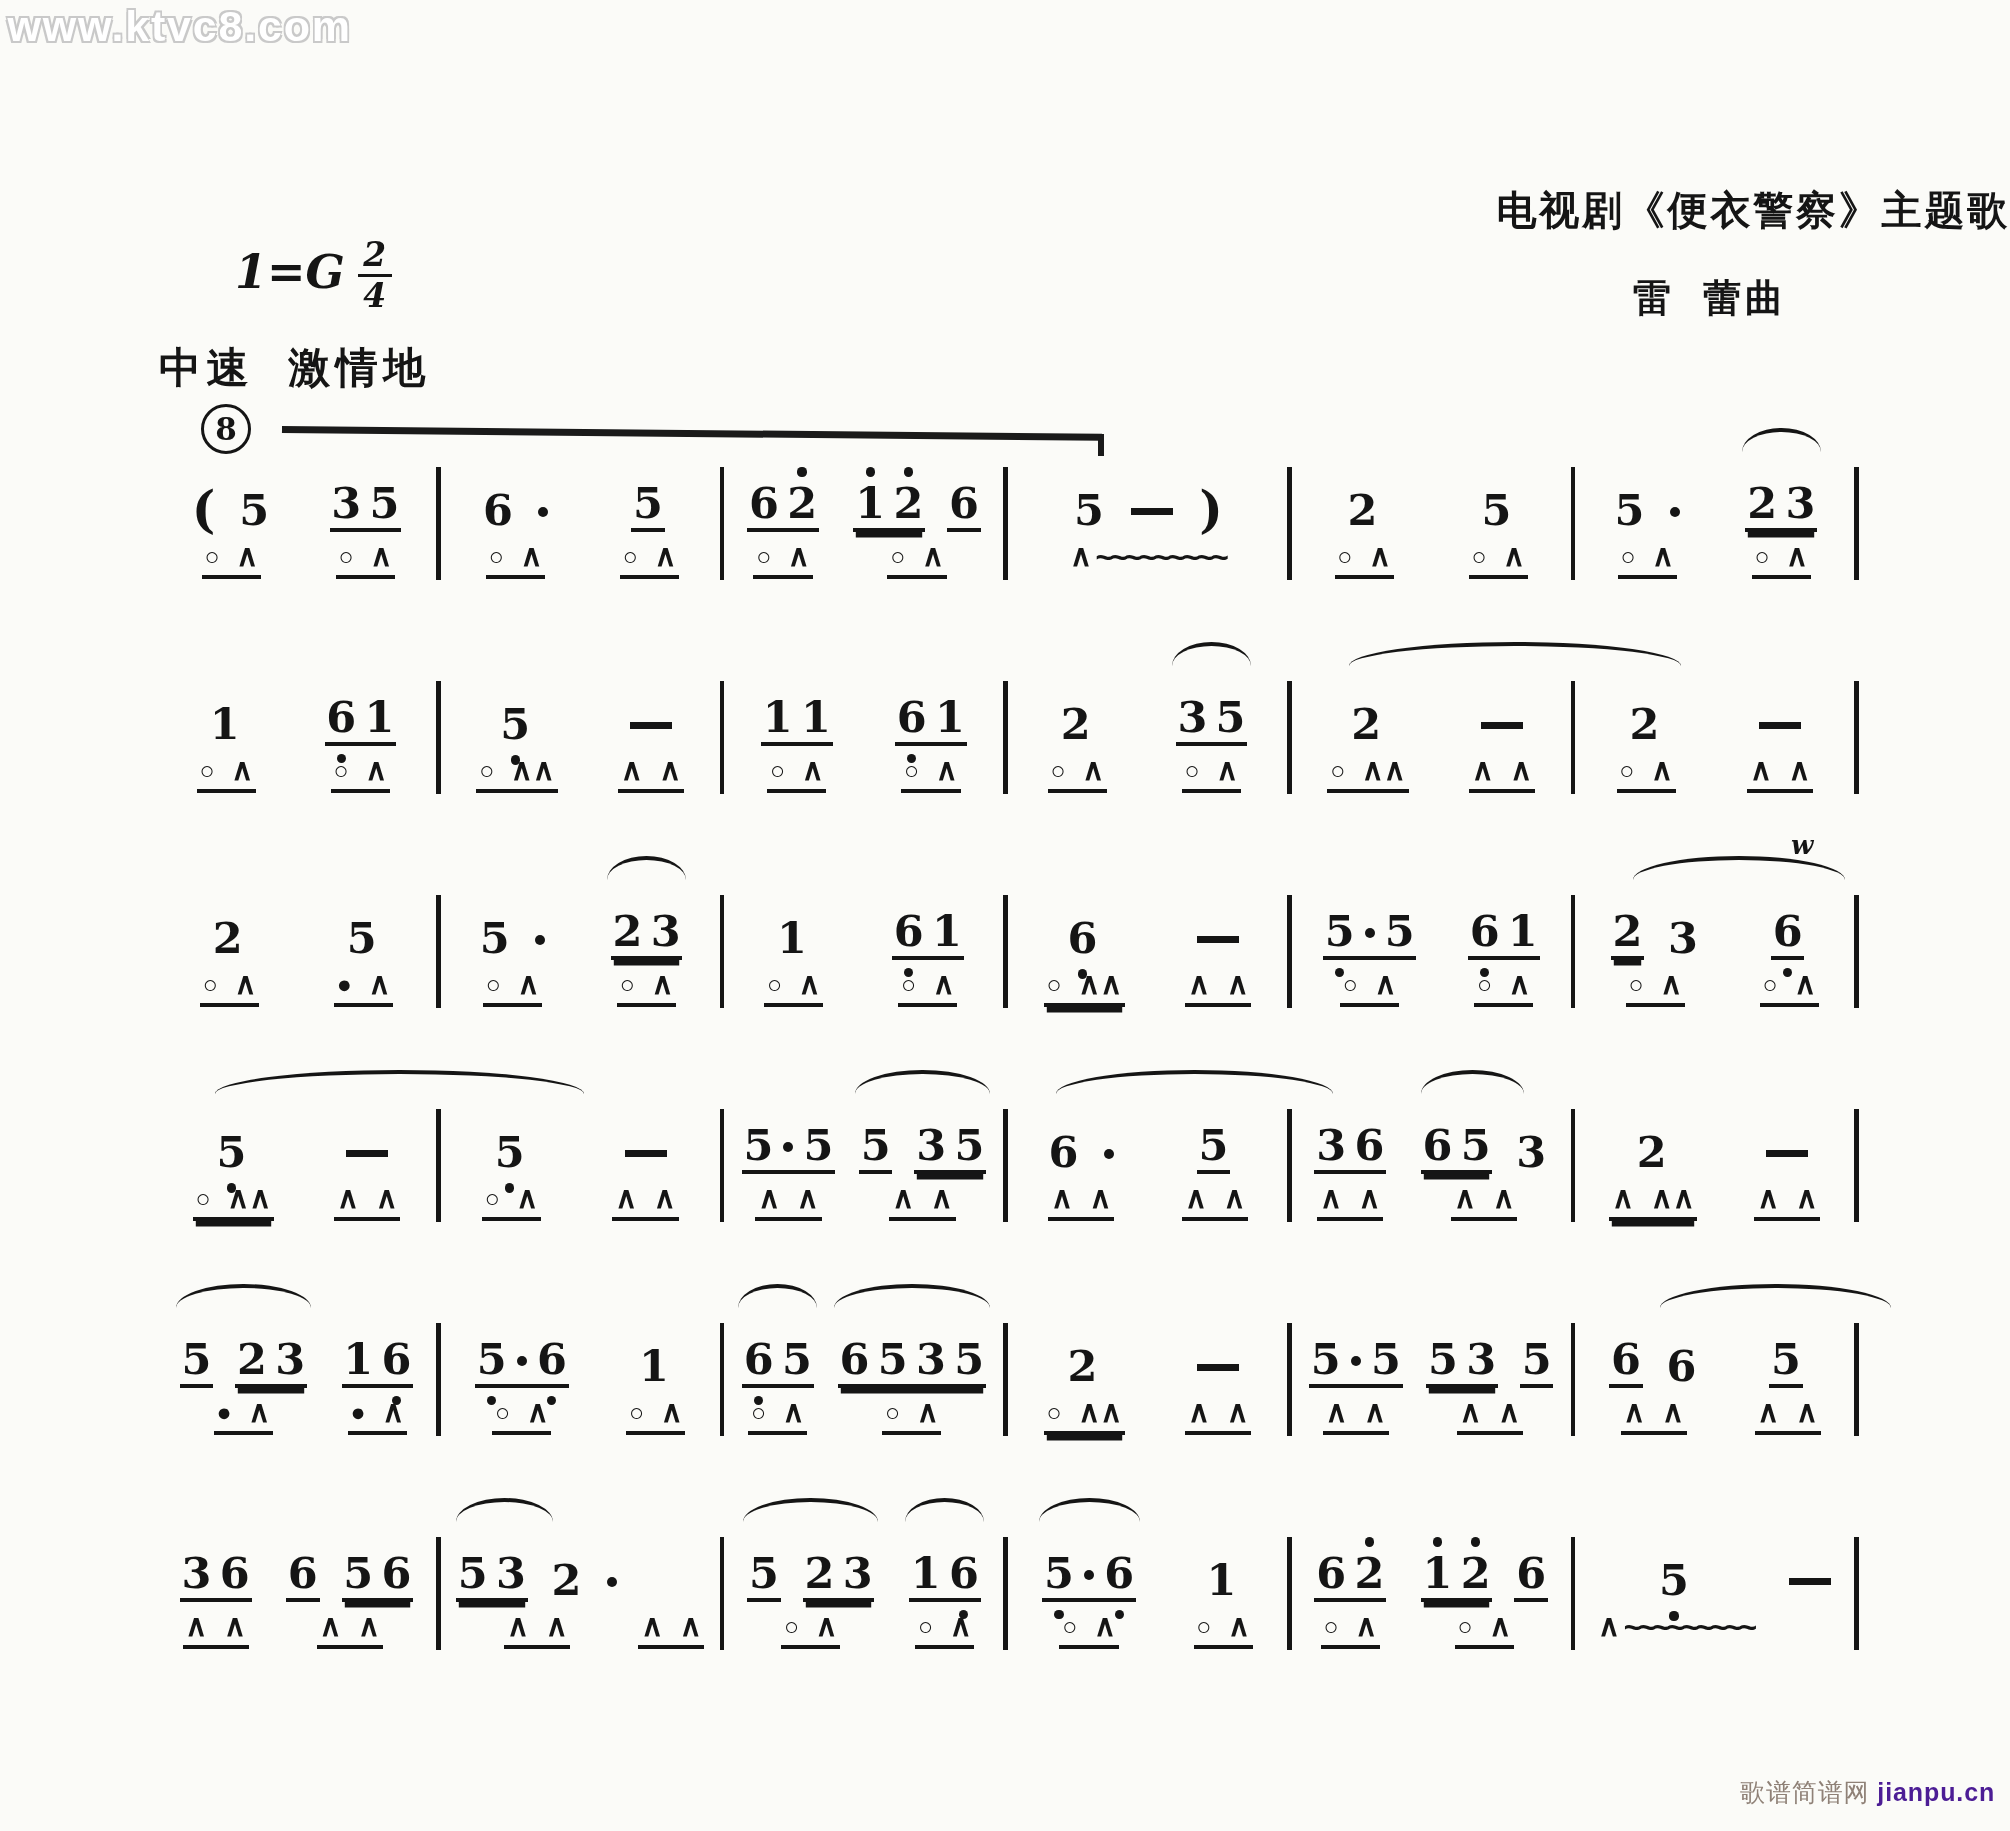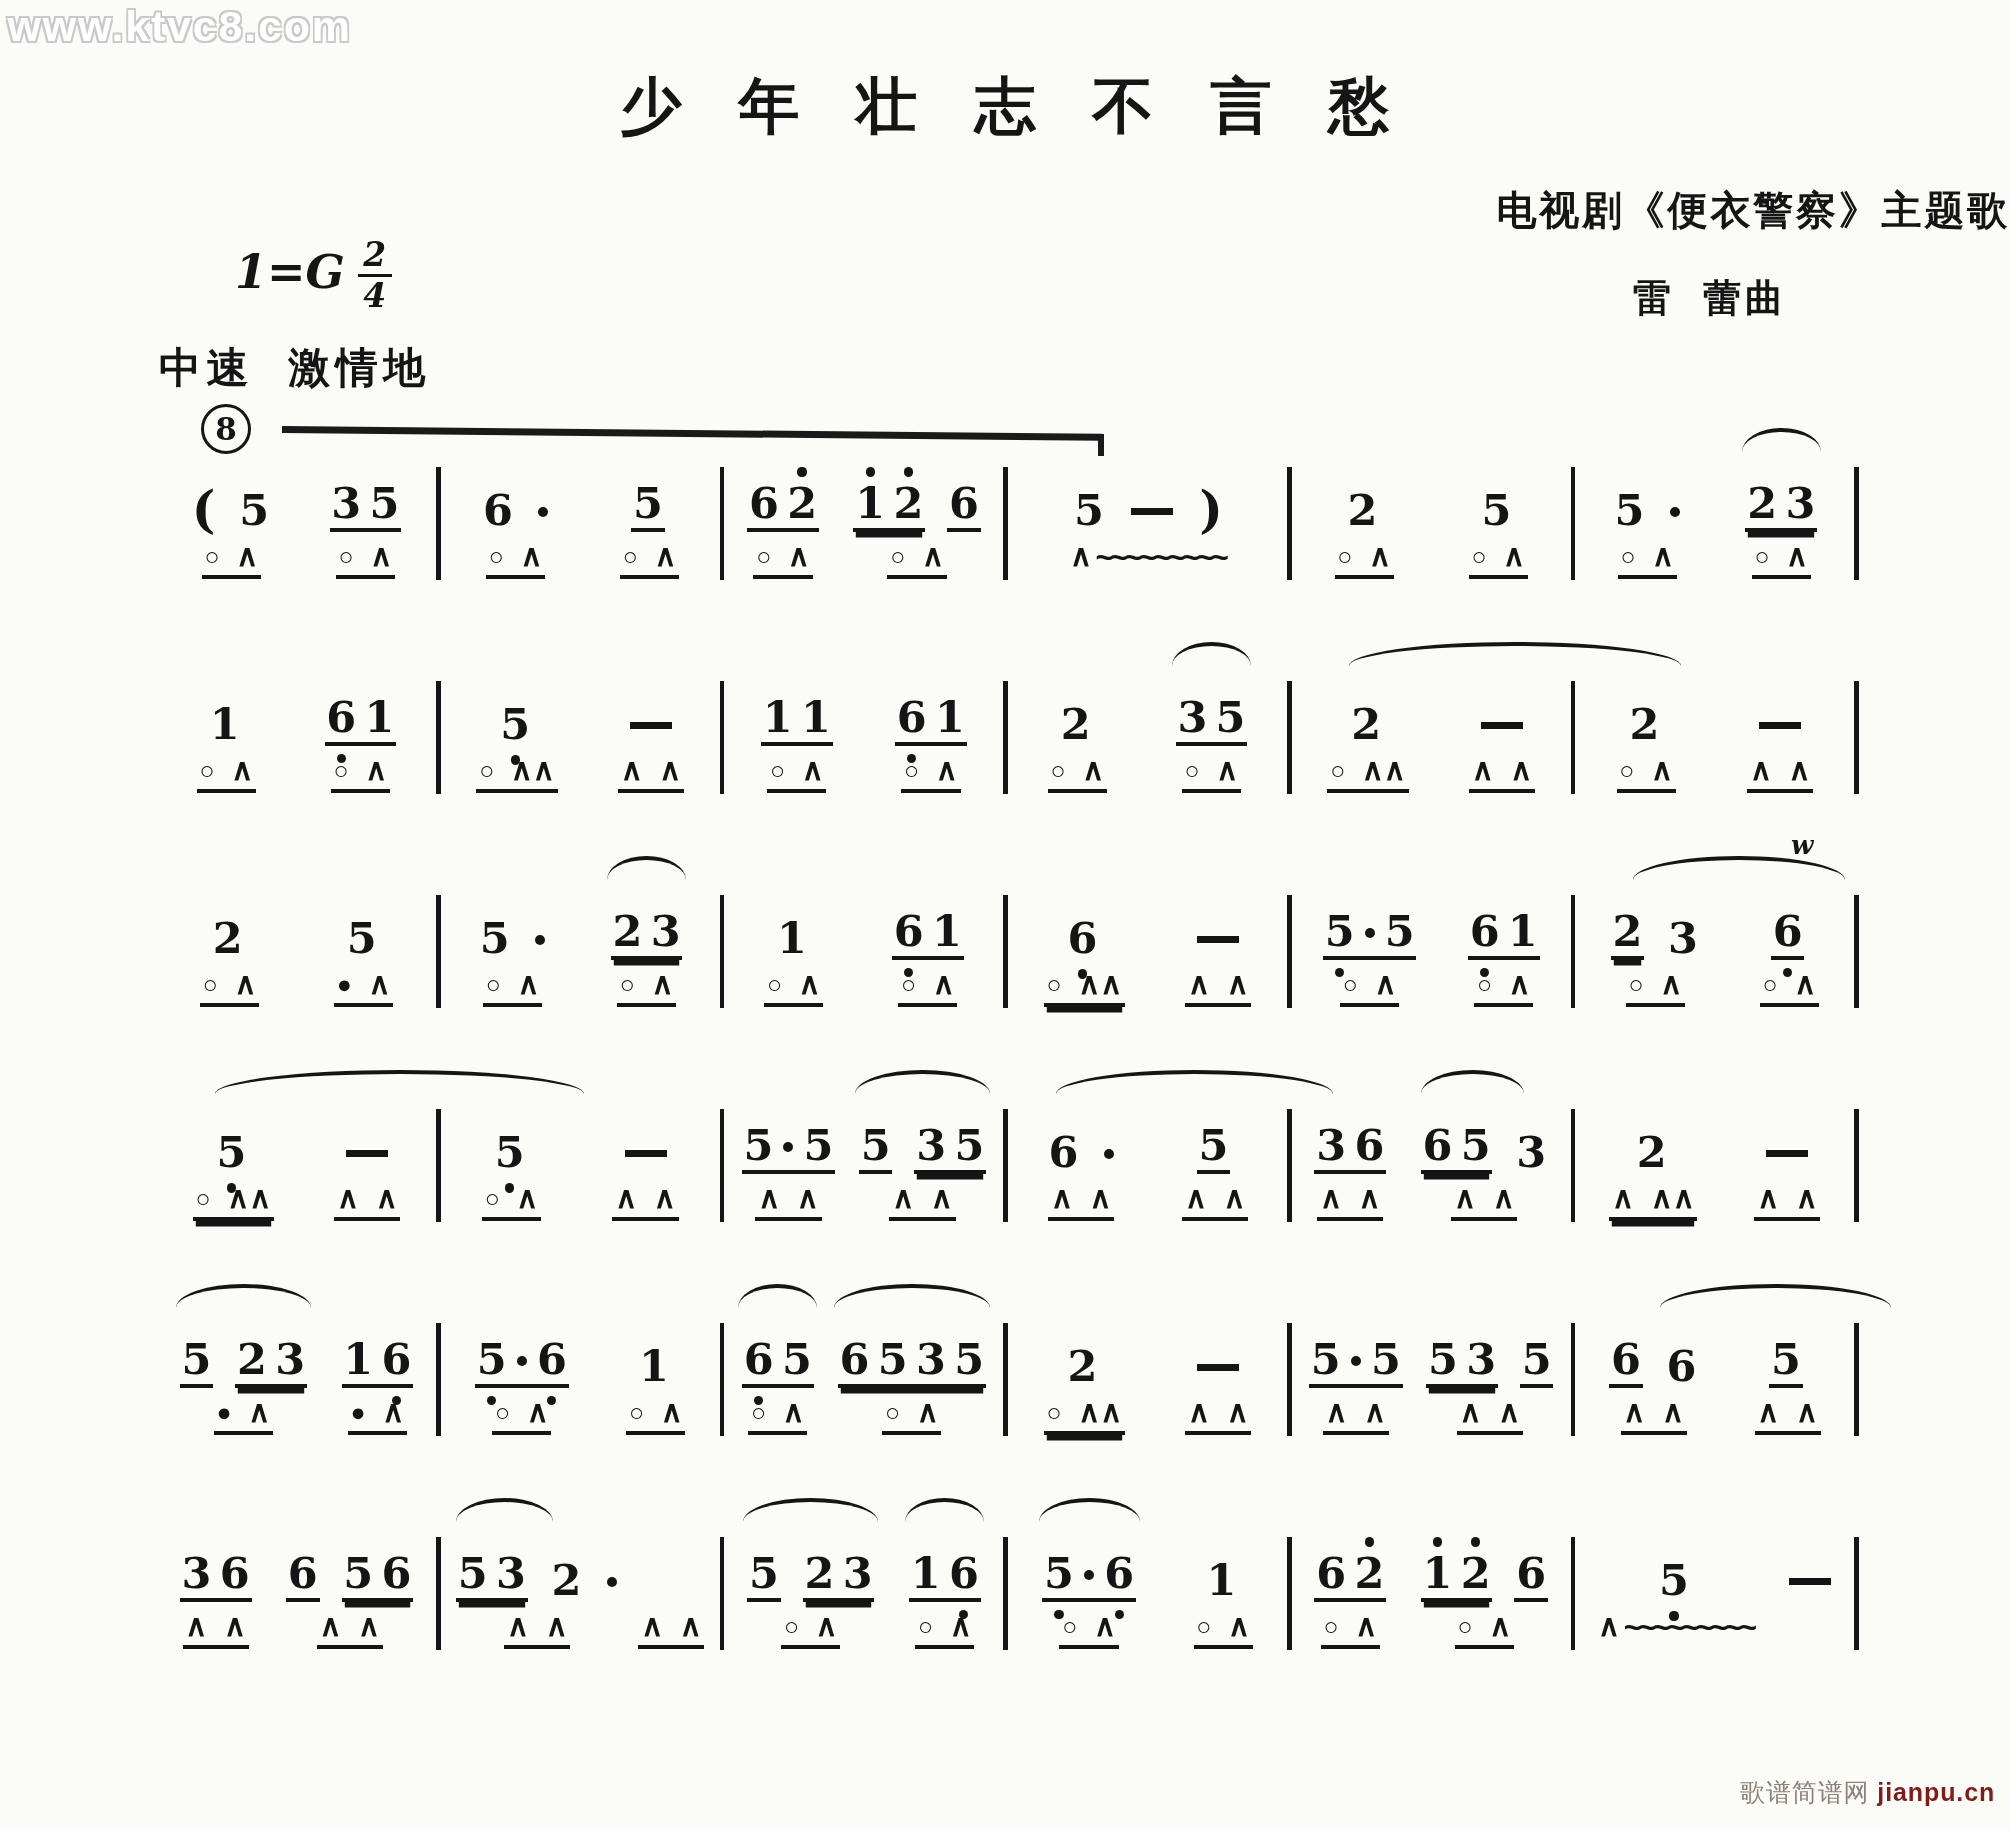--- a/index.html
+++ b/index.html
@@ -81,30 +81,29 @@
   .mu1{border-bottom:4.6px solid #151515;}
   .mu2{border-bottom:4.6px solid #151515; box-shadow:0 8.3px 0 -2.8px #151515;}
   .mo{font-size:25px; font-weight:bold; line-height:1.2;}
   .mc{font-size:30px; font-weight:bold; line-height:1;}
   .sp{display:inline-block; width:16.6px;}
   .wave{font-size:31px; font-weight:bold; letter-spacing:-3.7px; line-height:0.8;
      margin-left:3.7px; white-space:nowrap;}
   
   .footer{position:absolute; right:14.8px; bottom:22px; font-size:25px; letter-spacing:0.9px;}
   .footer .fname{color:#8f8177;margin-top:32px;}
-  .footer .furl{color:#7f1d1d; font-weight:bold;}
+  .footer .furl{color:#4c1d95; font-weight:bold;}
 </style>
 </head>
 <body>
 
 <div class="page">
 
   <div class="watermark">www.ktvc8.com</div>
 
-  <div class="title">少年壮志不言愁</div>
 
   <div class="subtitle">电视剧《便衣警察》主题歌</div>
 
   <div class="keybar">
     <span>1=G</span>
     <span class="frac">
       <span class="num">2</span>
       <span class="den">4</span>
     </span>
   </div>

